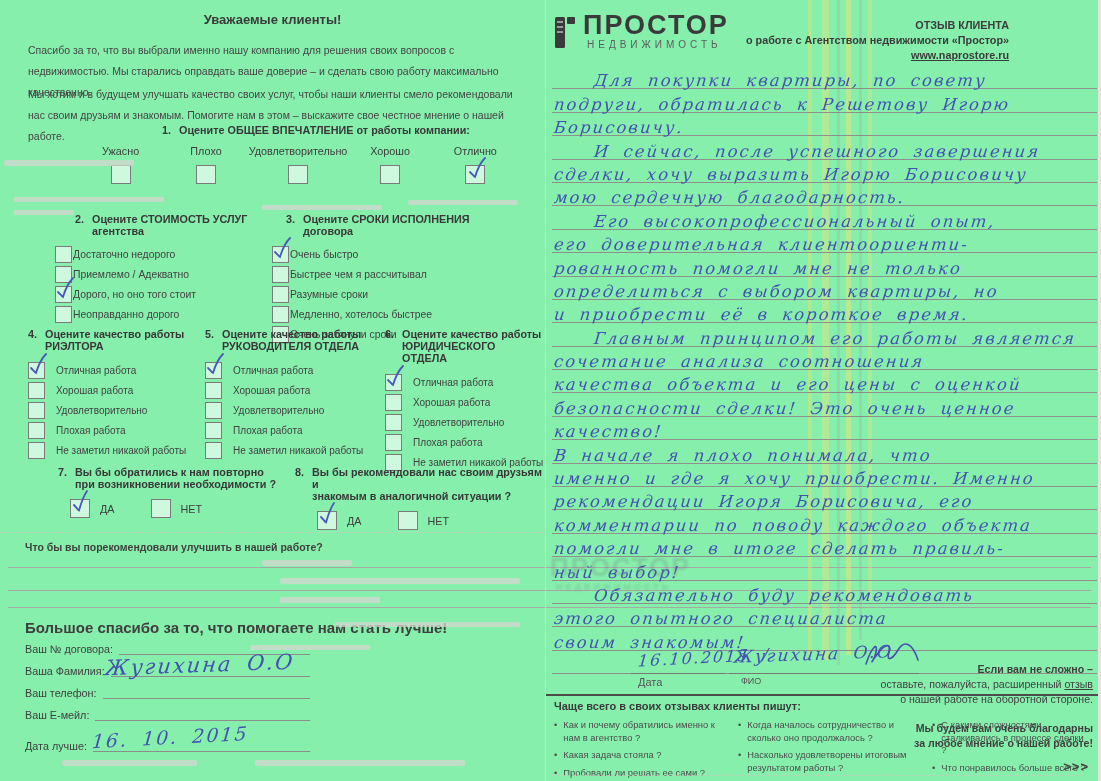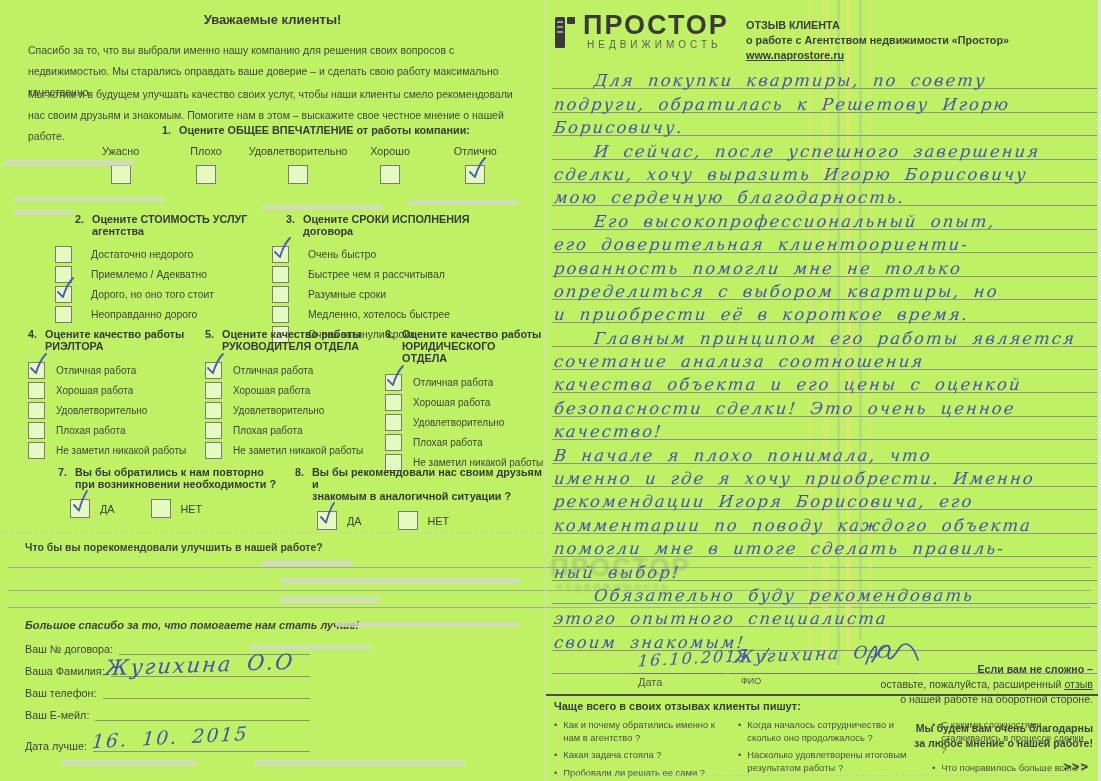--- a/index.html
+++ b/index.html
@@ -1,33 +1,33 @@
 <!DOCTYPE html>
 <html><head>
 <meta charset="utf-8">
 <style>
   html,body{margin:0;padding:0;background:#9a9a9a;}
-  .scan{position:relative;width:1101px;height:781px;background:#bef264;overflow:hidden;
+  .scan{position:relative;width:1101px;height:781px;background:#86efac;overflow:hidden;
         font-family:"Liberation Sans",sans-serif;color:#3f3f3f;}
   .abs{position:absolute;}
   
   .b{font-weight:bold;}
   .small{font-size:10.5px;line-height:13px;}
   
   .cb{position:relative;display:inline-block;width:15px;height:15px;border:1px solid #7a7a7a;
       background:rgba(255,255,255,.6);flex:0 0 auto;}
   .cb.big{width:18px;height:17px;}
   .pen-check{position:absolute;left:0px;top:-9px;width:22px;height:26px;display:none;overflow:visible;}
   .checked > .pen-check{display:block;}
   .pen-check path{stroke:#4a58bb;stroke-width:1.8;fill:none;stroke-linecap:round;}
   
   .lp-title{top:12px;left:0;width:545px;text-align:center;font-size:13px;font-weight:bold;color:#3a3a3a;}
   .intro{left:28px;width:490px;font-size:10.5px;line-height:21px;color:#454545;}
   .qhead{display:flex;gap:8px;font-weight:bold;font-size:10.8px;color:#383838;}
-  .opt-row{display:flex;align-items:center;gap:19px;height:20px;}
+  .opt-row{display:flex;align-items:center;gap:1px;height:20px;}
   .opt-label{font-size:10.4px;color:#424242;white-space:nowrap;}
   .rates{display:flex;align-items:flex-start;}
   .rate-col{display:flex;flex-direction:column;align-items:center;}
   .rate-label{font-size:10.8px;color:#3d3d3d;margin-bottom:8px;white-space:nowrap;}
   .ynrow{display:flex;align-items:center;gap:10px;margin-top:9px;}
   .yn-label{font-size:10.8px;color:#3d3d3d;margin-right:26px;}
   .ruled{position:absolute;left:8px;right:10px;border-bottom:1px solid #a8a8a4;}
   .fieldrow{position:absolute;left:25px;display:flex;align-items:flex-end;width:285px;}
   .fieldrow .flabel{font-size:10.8px;color:#3f3f3f;white-space:nowrap;padding-right:6px;}
   .fieldrow .fline{flex:1;border-bottom:1px solid #8d8d8a;height:14px;}
@@ -372,21 +372,21 @@
       <span class="yn-label">НЕТ</span>
     </div>
   </div>
 
   <div class="dashes" style="left:0;top:532px;width:543px;"></div>
   <div class="abs small b" style="left:25px;top:541px;">Что бы вы порекомендовали улучшить в нашей работе?</div>
   <div class="ruled" style="top:567px;"></div>
   <div class="ruled" style="top:590px;"></div>
   <div class="ruled" style="top:607px;"></div>
 
-  <div class="abs b" style="left:25px;top:619px;font-size:11px;font-style:italic;">Большое спасибо за то, что помогаете нам стать лучше!</div>
+  <div class="abs b" style="left:25px;top:619px;font-size:15px;">Большое спасибо за то, что помогаете нам стать лучше!</div>
 
   <div class="fieldrow" style="top:640px;">
     <span class="flabel">Ваш № договора:</span>
       <span class="fline"></span>
   </div>
   <div class="fieldrow" style="top:662px;">
     <span class="flabel">Ваша Фамилия:</span>
       <span class="fline"></span>
   </div>
   <span class="hw abs" style="left:105px;top:653px;font-size:21px;transform:rotate(-2deg) skewX(-8deg);">Жугихина О.О</span>
@@ -441,21 +441,21 @@
         <rect x="3" y="9" width="6" height="2" fill="#9a9a9a"></rect>
         <rect x="3" y="14" width="6" height="2" fill="#9a9a9a"></rect>
         <rect x="3" y="19" width="6" height="2" fill="#9a9a9a"></rect>
         <rect x="13" y="5" width="8" height="7" rx="1" fill="#3a3a3a"></rect>
       </svg>
       <div>
         <div class="logo-word">ПРОСТОР</div>
         <div class="logo-sub">НЕДВИЖИМОСТЬ</div>
       </div>
     </div>
-    <div class="abs rp-head" style="left:200px;top:18px;">
+    <div class="abs rp-head" style="left:200px;top:18px;text-align:right;">
       <div>ОТЗЫВ КЛИЕНТА</div>
       <div>о работе с Агентством недвижимости «Простор»</div>
       <div style="text-decoration:underline;">www.naprostore.ru</div>
     </div>
 
     <div class="abs" style="left:6px;top:66px;right:5px;">
 
         <div class="hw-line indent">
           <span class="hw">Для покупки квартиры, по совету</span>
         </div>

